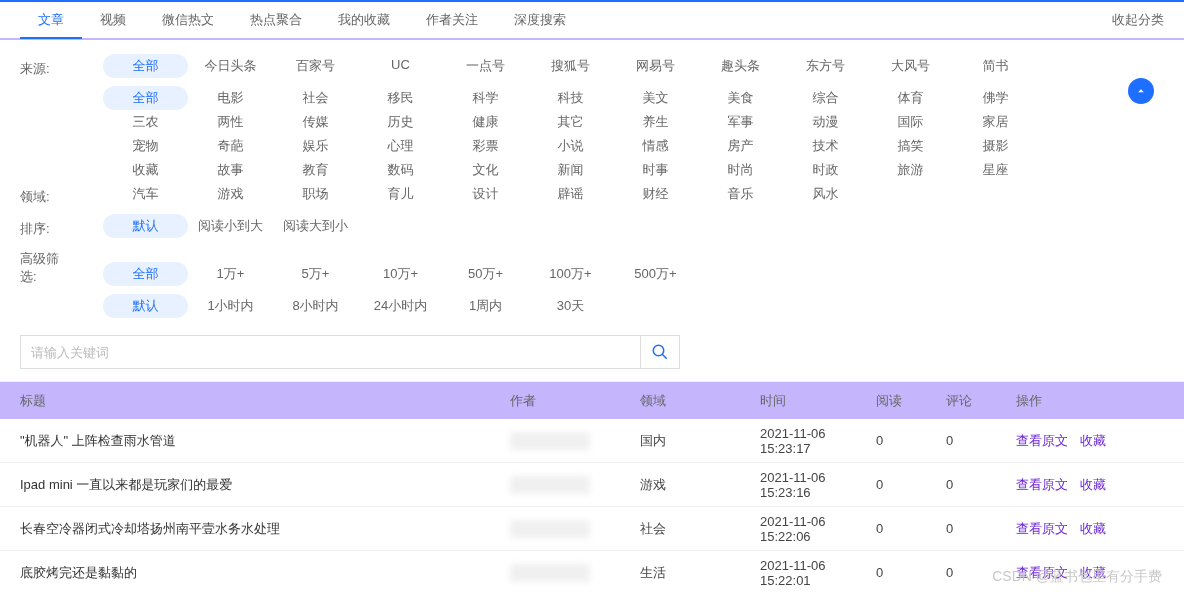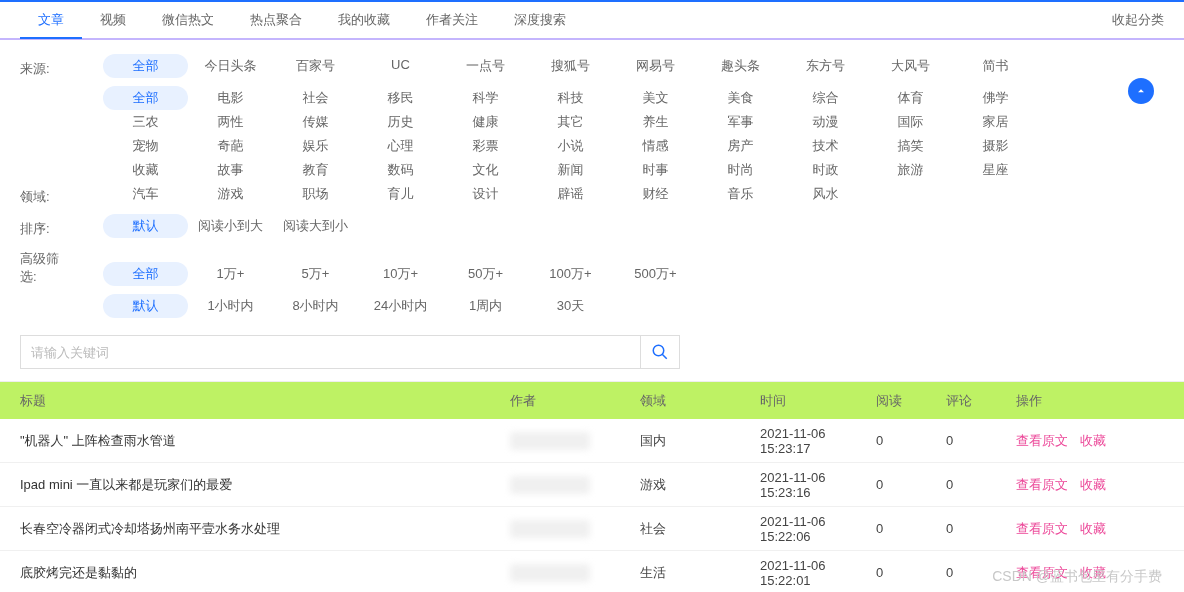--- a/index.html
+++ b/index.html
@@ -18,32 +18,32 @@
 .opt.sel { background: #e8f1ff; color: #1e6fff; border-radius: 12px; }
 .domain-grid { display: grid; grid-template-columns: repeat(11, 85px); flex: 1; }
 .domain-grid .opt { min-width: 0; }
 .scroll-btn { position: absolute; right: 30px; top: 38px; width: 26px; height: 26px; border-radius: 50%; background: #1e6fff; display: flex; align-items: center; justify-content: center; cursor: pointer; }
 .scroll-btn svg { width: 14px; height: 14px; fill: #fff; }
 .searchbox { margin: 8px 20px 12px 20px; display: flex; align-items: flex-end; }
 .searchbox input { width: 620px; height: 34px; border: 1px solid #ddd; border-right: none; padding: 0 10px; font-size: 13px; outline: none; }
 .searchbox input::placeholder { color: #bbb; }
 .search-btn { width: 40px; height: 34px; border: 1px solid #ddd; background: #fff; display: flex; align-items: center; justify-content: center; cursor: pointer; }
 .search-btn svg { width: 18px; height: 18px; stroke: #1e6fff; fill: none; stroke-width: 2; }
-.thead { display: flex; background: #bef264; height: 38px; align-items: center; padding: 0 20px; color: #666; font-size: 13px; border-top: 1px solid #eee; }
+.thead { display: flex; background: #c4b5fd; height: 38px; align-items: center; padding: 0 20px; color: #666; font-size: 13px; border-top: 1px solid #eee; }
 .col-title { width: 490px; }
 .col-author { width: 130px; }
 .col-domain { width: 120px; }
 .col-time { width: 116px; }
 .col-read { width: 70px; }
 .col-comment { width: 70px; }
 .col-action { flex: 1; }
 .trow { display: flex; height: 44px; align-items: center; padding: 0 20px; border-bottom: 1px solid #f0f0f0; font-size: 13px; color: #444; }
 .trow .col-title { color: #333; }
 .author-blur { width: 80px; height: 18px; background: #f0f0f0; filter: blur(3px); border-radius: 3px; }
-.action-link { color: #ec4899; cursor: pointer; margin-right: 12px; font-size: 13px; margin-top: 8px; }
+.action-link { color: #6d28d9; cursor: pointer; margin-right: 12px; font-size: 13px; margin-top: 8px; }
 .watermark { position: fixed; bottom: 6px; right: 22px; color: #c8c8c8; font-size: 14px; font-family: Arial; }
 </style>
 </head>
 <body>
 
 <div class="top-border"></div>
 
 <div class="tabs">
   <div id="tabs-container" style="display:flex;">
       <div class="tab active">文章</div>

